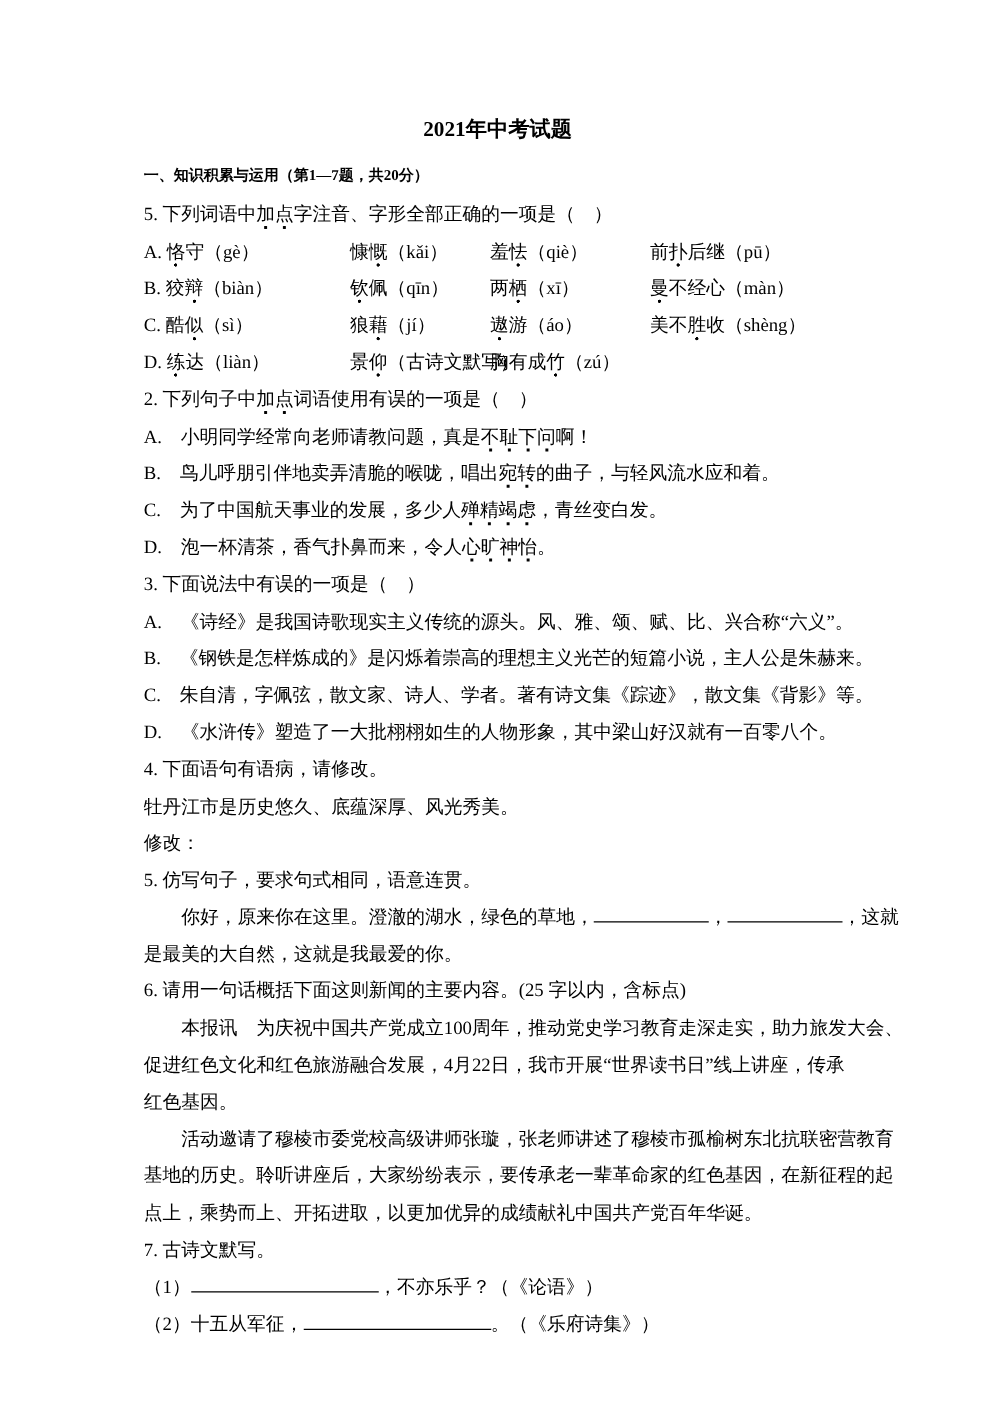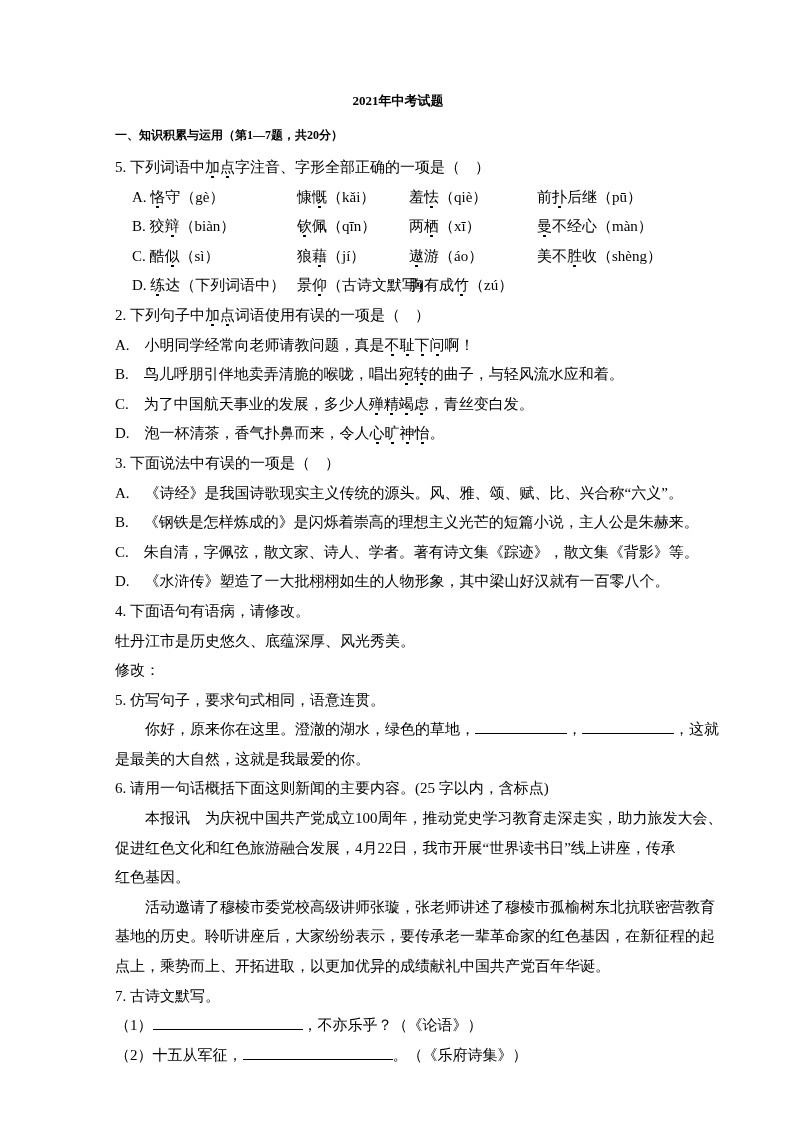--- a/index.html
+++ b/index.html
@@ -13,21 +13,21 @@
     height: 1122px;
     box-sizing: border-box;
     padding: 92px 112px 0 115px;
     background: #ffffff;
     color: #000000;
     font-family: "Liberation Serif", "DejaVu Serif", serif;
     font-size: 15px;
     overflow: hidden;
   }
   .title {
-    font-size: 13px;
+    font-size: 17px;
     font-weight: bold;
     text-align: center;
     margin: 0 0 17px 0;
     font-family: "Liberation Serif", "DejaVu Serif", serif;
   }
   .section {
     font-size: 12px;
     font-weight: bold;
     margin: 0 0 9px 0;
   }
@@ -35,21 +35,20 @@
     line-height: 29.6px;
     height: 29.6px;
     white-space: nowrap;
   }
   .opt-row {
     display: grid;
     grid-template-columns: 165px 112px 128px 1fr;
   }
   .opt-row > span {
     white-space: nowrap;
-    margin-left: 17px;
   }
   .dot {
     background-image: radial-gradient(circle, #000 1.1px, rgba(0,0,0,0) 1.5px);
     background-size: 1em 4px;
     background-repeat: repeat-x;
     background-position: left bottom;
     padding-bottom: 4px;
   }
   .blank {
     display: inline-block;
@@ -78,21 +77,21 @@
         <span><span>两</span><span class="dot">栖</span><span>（xī）</span></span>
         <span><span class="dot">曼</span><span>不经心（màn）</span></span>
       </div>
       <div class="line opt-row">
         <span><span>C. </span><span>酷</span><span class="dot">似</span><span>（sì）</span></span>
         <span><span>狼</span><span class="dot">藉</span><span>（jí）</span></span>
         <span><span class="dot">遨</span><span>游（áo）</span></span>
         <span><span>美不</span><span class="dot">胜</span><span>收（shèng）</span></span>
       </div>
       <div class="line opt-row">
-        <span><span>D. </span><span class="dot">练</span><span>达（下列词语中）</span></span>
+        <span><span>D. </span><span class="dot">练</span><span>达（liàn）</span></span>
         <span><span>景</span><span class="dot">仰</span><span>（古诗文默写）</span></span>
         <span><span>胸有成</span><span class="dot">竹</span><span>（zú）</span></span>
       </div>
       <div class="line"><span>2. 下列句子中</span><span class="dot">加点</span><span>词语使用有误的一项是（　）</span></div>
       <div class="line"><span>A.　小明同学经常向老师请教问题，真是</span><span class="dot">不耻下问</span><span>啊！</span></div>
       <div class="line"><span>B.　鸟儿呼朋引伴地卖弄清脆的喉咙，唱出</span><span class="dot">宛转</span><span>的曲子，与轻风流水应和着。</span></div>
       <div class="line"><span>C.　为了中国航天事业的发展，多少人</span><span class="dot">殚精竭虑</span><span>，青丝变白发。</span></div>
       <div class="line"><span>D.　泡一杯清茶，香气扑鼻而来，令人</span><span class="dot">心旷神怡</span><span>。</span></div>
       <div class="line"><span>3. 下面说法中有误的一项是（　）</span></div>
       <div class="line"><span>A.　《诗经》是我国诗歌现实主义传统的源头。风、雅、颂、赋、比、兴合称“六义”。</span></div>

